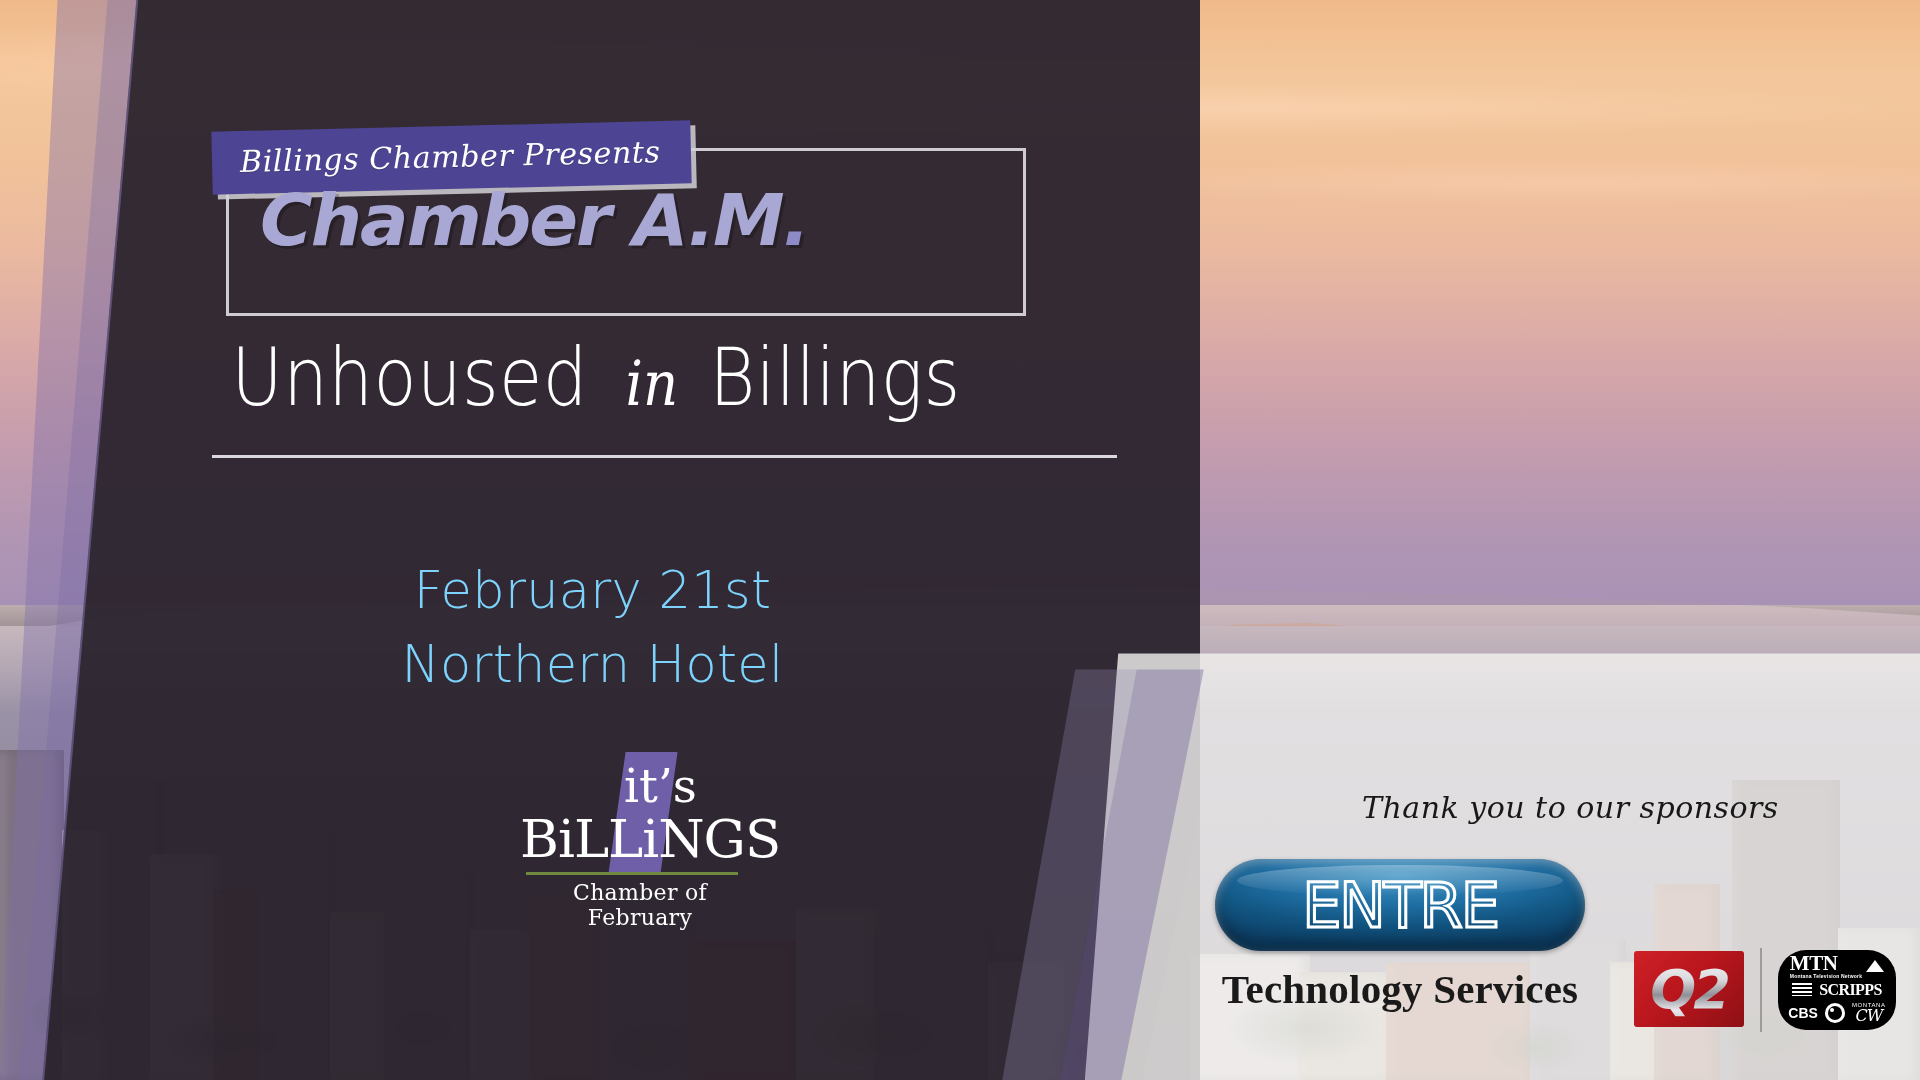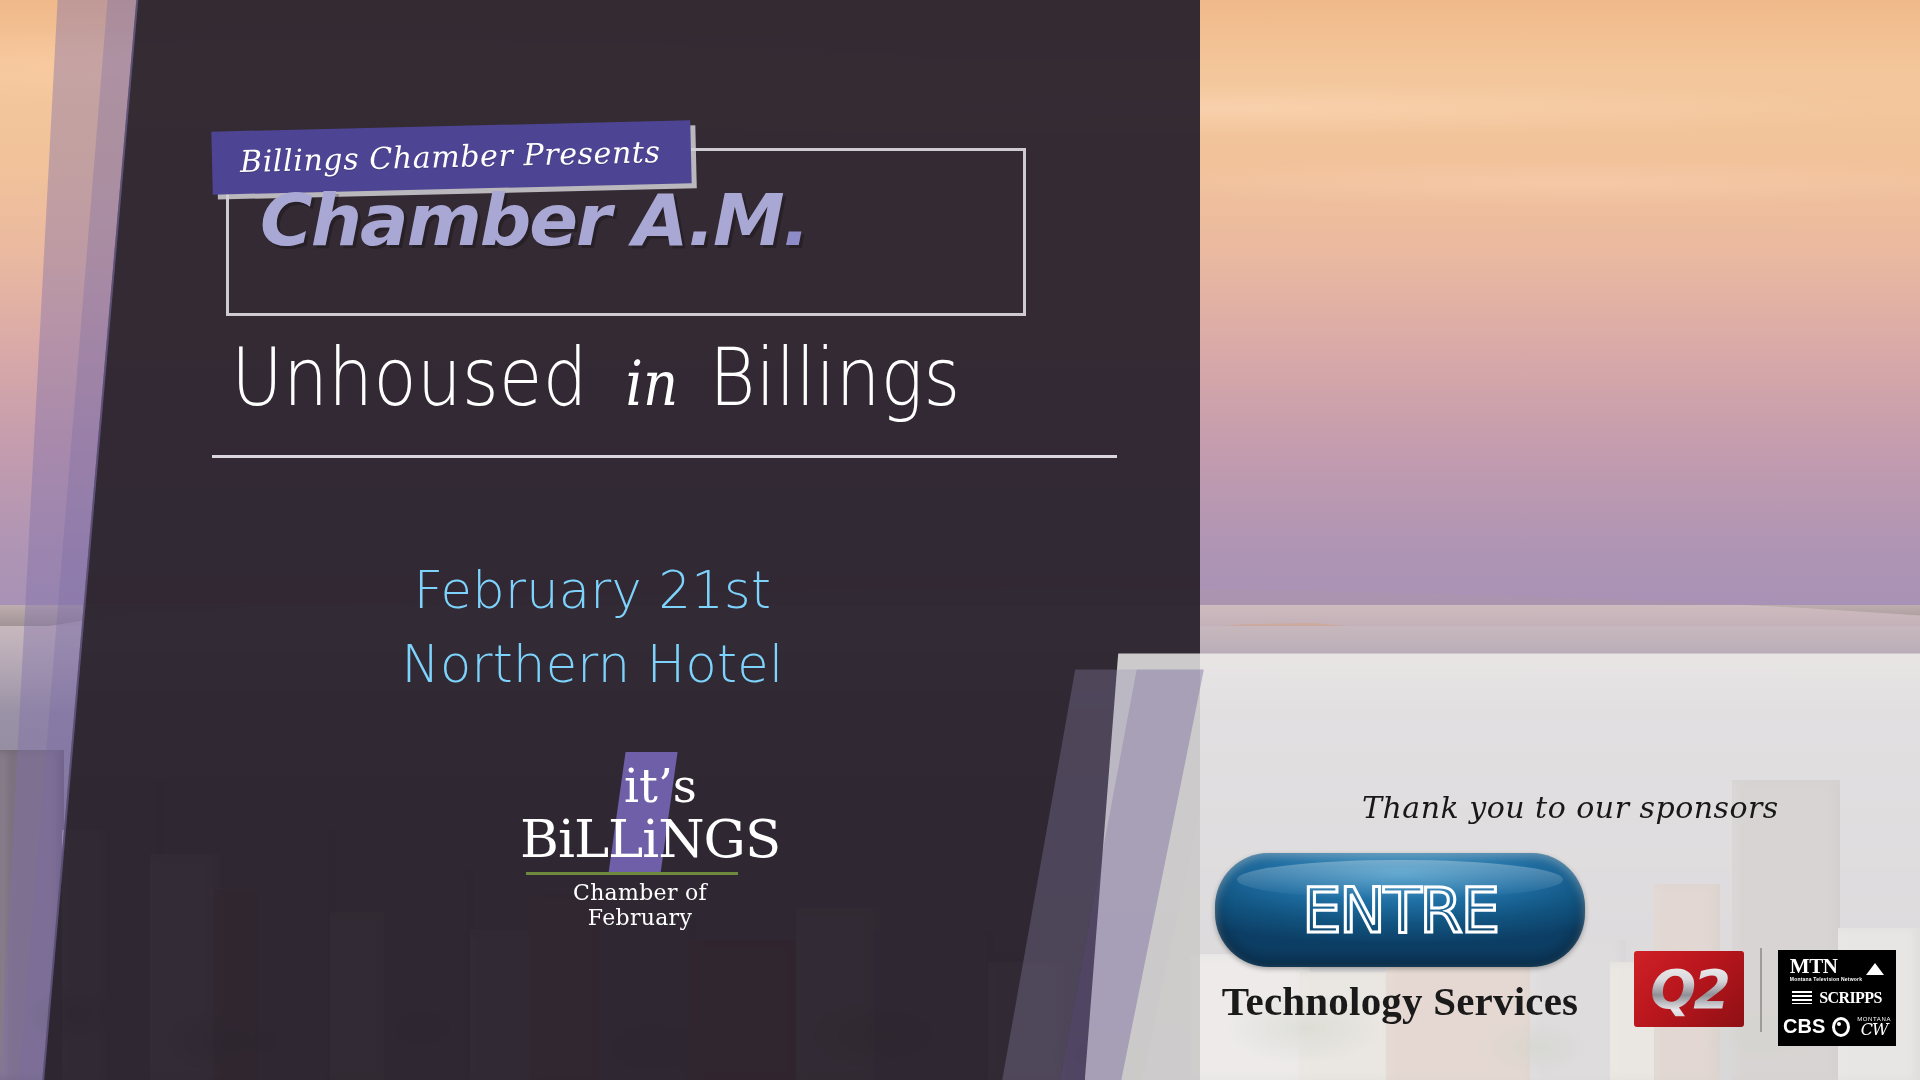--- a/index.html
+++ b/index.html
@@ -372,23 +372,23 @@
 
   .entre {
     position: absolute;
     left: 1200px;
     top: 845px;
     width: 400px;
     text-align: center;
   }
   .entre-pill {
     width: 370px;
-    height: 114px;
+    height: 92px;
     border-radius: 54px;
-    margin: 8px auto;
+    margin: 14px auto;
     background:
       radial-gradient(ellipse 300px 70px at 50% 18%, #3f94c4 0%, #1f6ea3 42%, #11537f 72%, #0d3f66 100%);
     box-shadow: inset 0 4px 10px rgba(255,255,255,.35),
                 inset 0 -8px 16px rgba(0,0,0,.35),
                 0 2px 5px rgba(0,0,0,.30);
     position: relative;
     overflow: hidden;
   }
   .entre-pill::after {
     content: "";
@@ -457,25 +457,26 @@
     width: 2px;
     height: 84px;
     background: rgba(110,110,110,.55);
   }
 
   .mtn {
     position: absolute;
     left: 1778px;
     top: 950px;
     width: 118px;
-    height: 96px;
+    height: 80px;
     background: #000000;
     color: #ffffff;
     padding: 4px 5px;
     box-sizing: border-box;
+    border-radius: 28px;
   }
   .mtn-row {
     display: flex;
     align-items: center;
     justify-content: center;
     gap: 4px;
     height: 33%;
   }
   .mtn-a { font-family: "Liberation Serif", serif; font-weight: bold; font-size: 21px; letter-spacing: -.5px; line-height: 1; }
   .mtn-sub { font-family: "Liberation Sans", sans-serif; font-size: 5px; letter-spacing: .2px; display:block; }
@@ -485,21 +486,21 @@
     border-right: 9px solid transparent;
     border-bottom: 12px solid #ffffff;
   }
   .mtn-b { font-family: "Liberation Serif", serif; font-weight: bold; font-size: 16px; letter-spacing: -.6px; line-height: 1; }
   .mtn-bars {
     display: inline-block;
     width: 20px; height: 13px;
     background: repeating-linear-gradient(to bottom, #fff 0 2px, #000 2px 4px);
     margin-right: 3px;
   }
-  .mtn-cbs { font-family: "Liberation Sans", sans-serif; font-weight: bold; font-size: 20px; letter-spacing: 0; }
+  .mtn-cbs { font-family: "Liberation Sans", sans-serif; font-weight: bold; font-size: 14px; letter-spacing: 0; }
   .cbs-eye {
     display: inline-block;
     width: 14px; height: 14px;
     border-radius: 50%;
     border: 3px solid #ffffff;
     position: relative;
     margin: 0 3px;
   }
   .cbs-eye::after {
     content: "";

